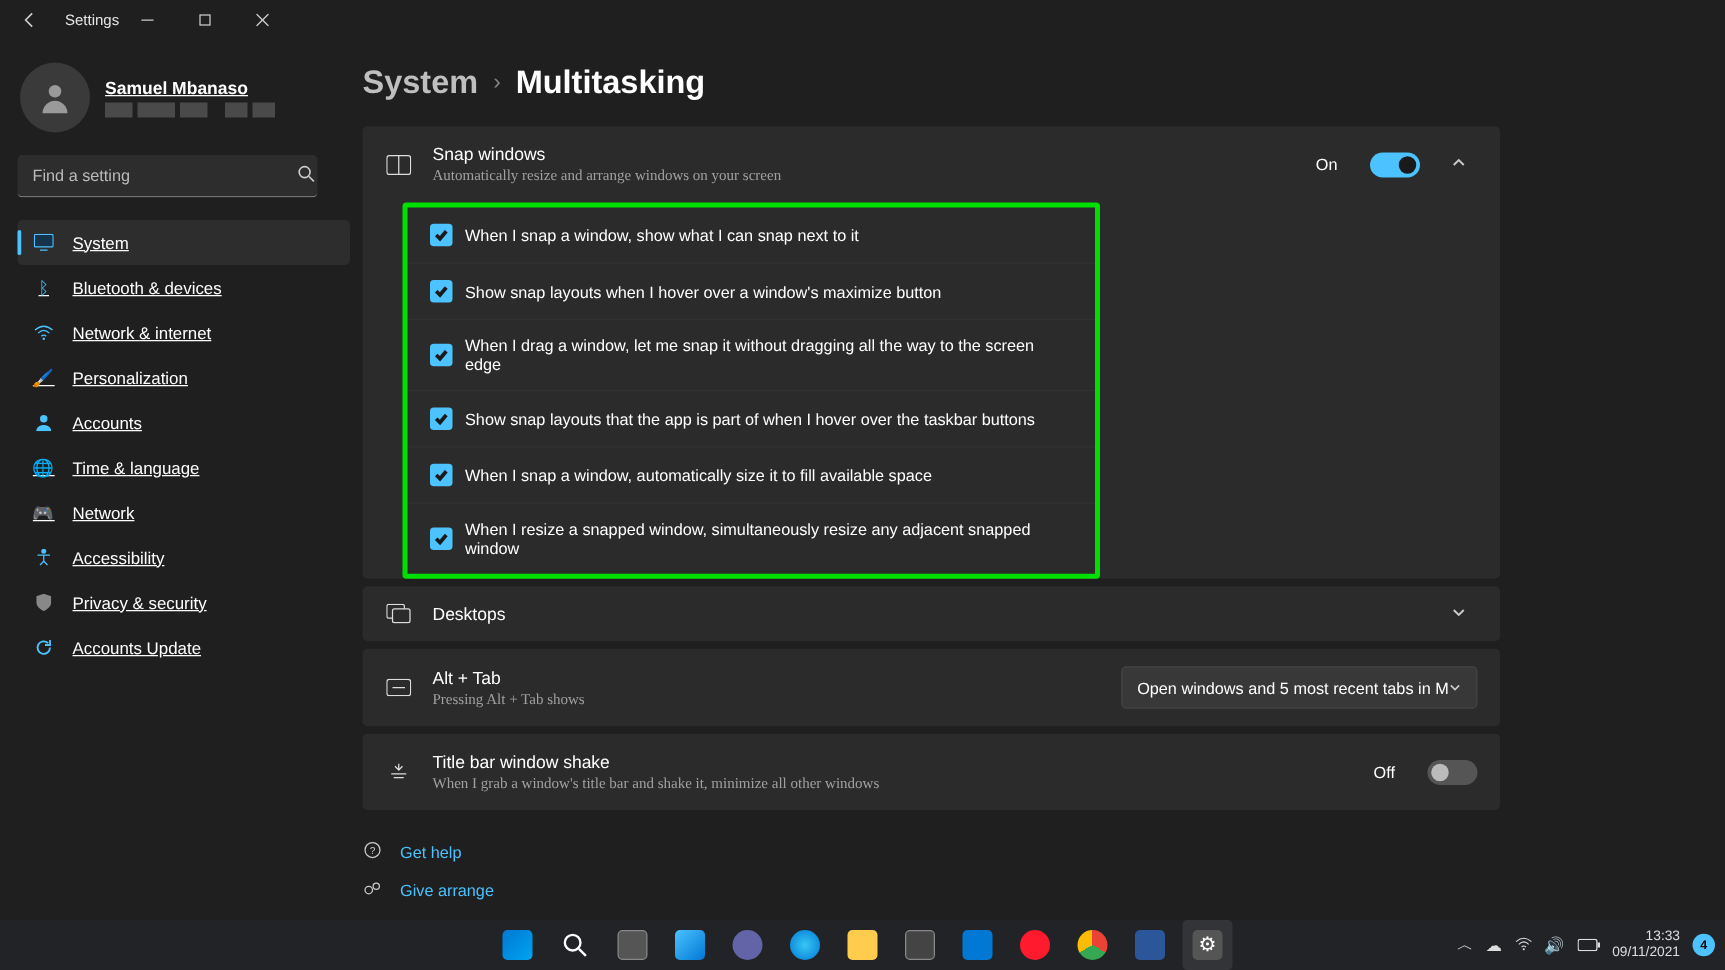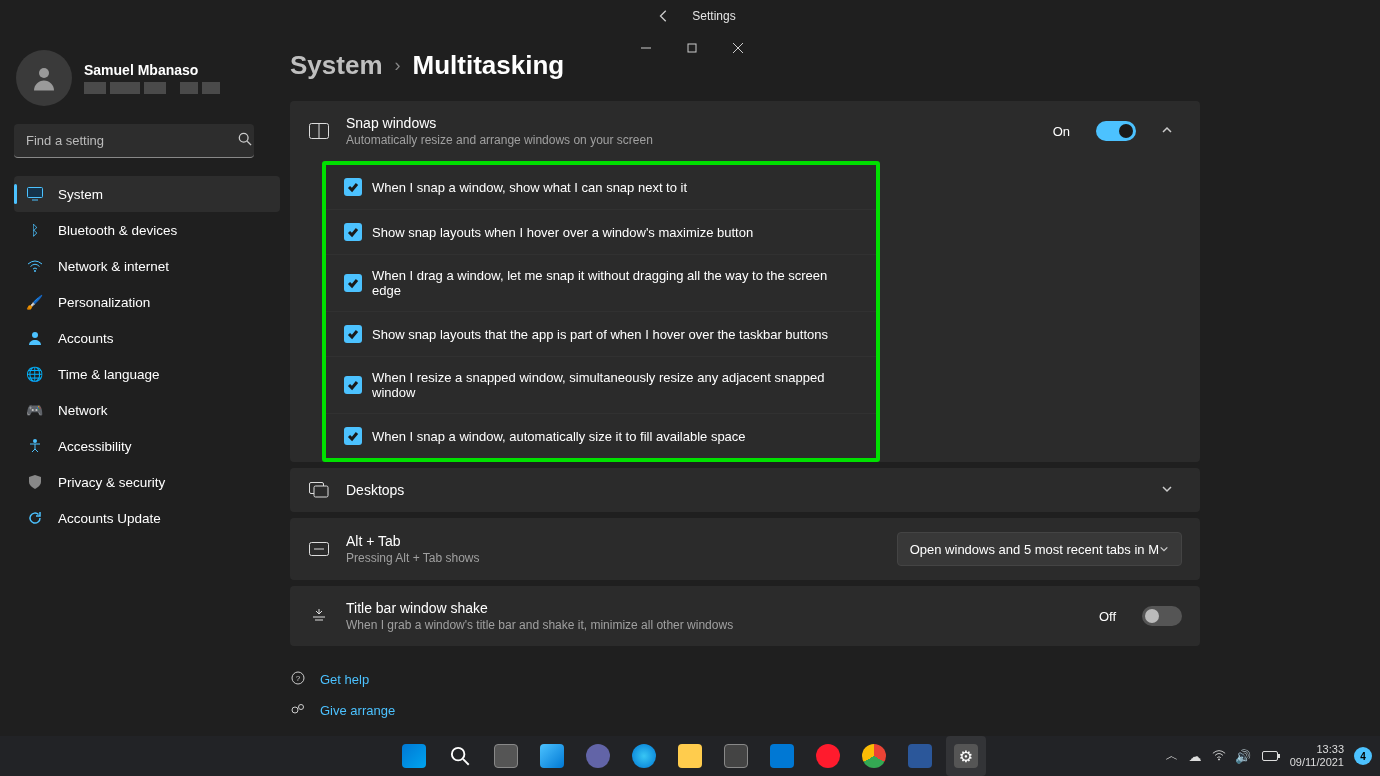--- a/index.html
+++ b/index.html
@@ -1,29 +1,29 @@
 <!DOCTYPE html>
 <html><head>
 <meta charset="utf-8">
 <style>
 * { margin: 0; padding: 0; box-sizing: border-box; font-family: "Segoe UI", sans-serif; }
 body { background: #1f1f1f; color: #fff; width: 1380px; height: 776px; overflow: hidden; position: relative; }
 
 
-.titlebar { height: 32px; display: flex; align-items: center; padding: 0 4px 0 8px; flex-direction: column; }
+.titlebar { height: 32px; display: flex; align-items: center; padding: 0 4px 0 8px; }
 .titlebar-left { display: flex; align-items: center; gap: 12px; }
 .back-btn { width: 32px; height: 32px; display:flex; align-items:center; justify-content:center; font-size:14px; color:#ccc; cursor:pointer; }
 .title-text { font-size:12px; color:#e5e5e5; }
 .win-controls { display:flex; }
 .win-btn { width:46px; height:32px; display:flex; align-items:center; justify-content:center; color:#ccc; font-size:12px; cursor:pointer; }
 .win-btn svg { width:10px; height:10px; }
 
 
 .app { display:flex; height:calc(100% - 32px - 40px); }
-.sidebar { width:290px; padding: 18px 10px 0 14px; }
+.sidebar { width:290px; padding: 18px 10px 0 14px; text-decoration: underline; }
 .content { flex:1; padding: 18px 180px 0 0; }
 
 
 .user-block { display:flex; align-items:center; gap:12px; margin-bottom:18px; padding-left:2px; }
 .avatar { width:56px; height:56px; border-radius:50%; background:#3a3a3a; display:flex; align-items:center; justify-content:center; }
 .avatar svg { width:30px; height:30px; fill:#9a9a9a; }
 .user-name { font-size:14px; font-weight:600; }
 .user-sub { display:flex; gap:4px; margin-top:4px; }
 .user-sub span { background:#4a4a4a; height:12px; display:inline-block; }
 
@@ -45,21 +45,21 @@
 .crumb-parent { font-size:26px; font-weight:600; color:#bfbfbf; cursor:pointer; }
 .crumb-sep { font-size:18px; color:#888; }
 .crumb-current { font-size:26px; font-weight:600; }
 
 
 .card { background:#2b2b2b; border-radius:4px; margin-bottom:6px; }
 .card-row { display:flex; align-items:center; padding:14px 18px; gap:16px; }
 .card-icon { width:22px; display:flex; align-items:center; justify-content:center; color:#ddd; }
 .card-titles { flex:1; }
 .card-title { font-size:14px; }
-.card-sub { font-size:12px; color:#a0a0a0; margin-top:2px; }
+.card-sub { font-size:12px; color:#a0a0a0; margin-top:2px;font-family:Liberation Serif, serif; }
 .toggle-lbl { font-size:13px; margin-right:10px; }
 .toggle { width:40px; height:20px; border-radius:10px; position:relative; cursor:pointer; }
 .toggle.on { background:#4cc2ff; }
 .toggle.off { background:#555; }
 .toggle .knob { position:absolute; top:3px; width:14px; height:14px; border-radius:50%; background:#000; }
 .toggle.on .knob { right:3px; background:#1a1a1a; }
 .toggle.off .knob { left:3px; background:#bbb; }
 .chevron { width:30px; text-align:center; color:#ccc; font-size:12px; cursor:pointer; }
 
 
@@ -294,29 +294,29 @@
               </svg>
             </div>
             <span class="check-lbl">Show snap layouts that the app is part of when I hover over the taskbar buttons</span>
           </div>
           <div class="check-row">
             <div class="chk">
               <svg viewBox="0 0 12 12">
                 <path d="M2 6 L5 9 L10 3"></path>
               </svg>
             </div>
+            <span class="check-lbl">When I snap a window, automatically size it to fill available space</span>
+          </div>
+          <div class="check-row">
+            <div class="chk">
+              <svg viewBox="0 0 12 12">
+                <path d="M2 6 L5 9 L10 3"></path>
+              </svg>
+            </div>
             <span class="check-lbl">When I resize a snapped window, simultaneously resize any adjacent snapped window</span>
-          </div>
-          <div class="check-row">
-            <div class="chk">
-              <svg viewBox="0 0 12 12">
-                <path d="M2 6 L5 9 L10 3"></path>
-              </svg>
-            </div>
-            <span class="check-lbl">When I snap a window, automatically size it to fill available space</span>
           </div>
         </div>
     </div>
 
     <div class="card">
       <div class="card-row">
         <div class="card-icon">
           <svg width="20" height="16" viewBox="0 0 20 16">
               <rect x="0.5" y="0.5" width="14" height="11" rx="1.5" stroke="#ddd" fill="none"></rect>
               <rect x="5" y="4" width="14" height="11" rx="1.5" stroke="#ddd" fill="#2b2b2b"></rect>

